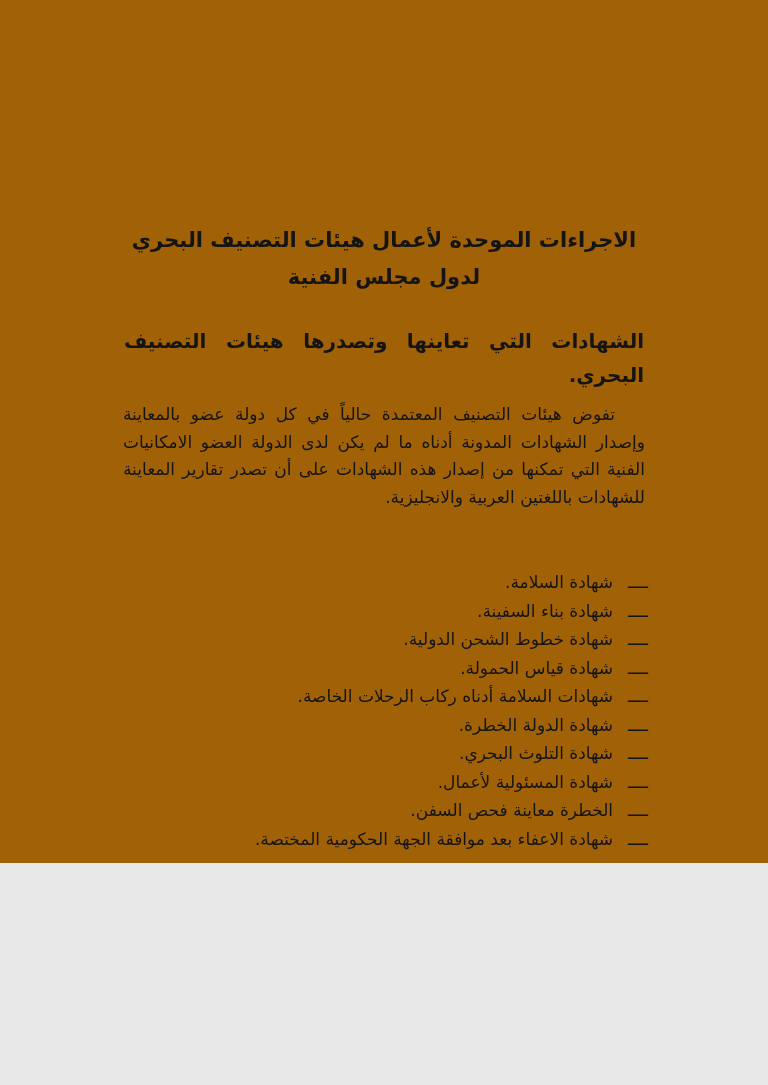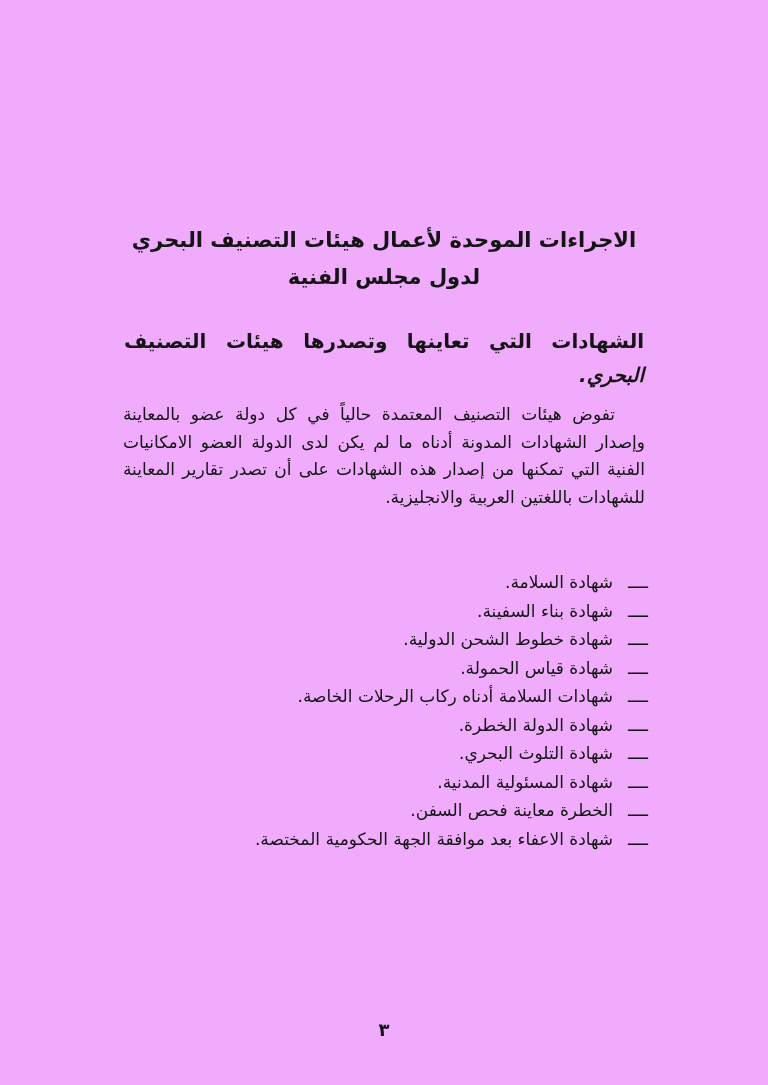--- a/index.html
+++ b/index.html
@@ -3,23 +3,23 @@
 <meta charset="utf-8">
 <style>
   html, body {
     margin: 0;
     padding: 0;
     background: #e8e8e8;
   }
   .sheet {
     position: relative;
     width: 768px;
-    height: 1085px;
+    height: 863px;
     margin: 0 auto;
-    background: #f0abfc;
+    background: #a16207;
     color: #141414;
     font-family: "DejaVu Sans", sans-serif;
     direction: rtl;
     overflow: hidden;
   }
   .doc-title {
     position: absolute;
     top: 222px;
     right: 118px;
     left: 118px;
@@ -43,21 +43,20 @@
     line-height: 34px;
   }
   .section-heading .h-line1 {
     display: block;
     text-align: justify;
     text-align-last: justify;
   }
   .section-heading .h-line2 {
     display: block;
     text-align: right;
-    font-style: italic;
   }
   .body-paragraph {
     position: absolute;
     top: 396px;
     right: 118px;
     left: 118px;
     margin: 5px;
     font-size: 17px;
     line-height: 27.5px;
     text-align: justify;
@@ -135,21 +134,21 @@
       <li>
         <span class="marker">ــــ</span>
         <span class="item-text">شهادة الدولة الخطرة.</span>
       </li>
       <li>
         <span class="marker">ــــ</span>
         <span class="item-text">شهادة التلوث البحري.</span>
       </li>
       <li>
         <span class="marker">ــــ</span>
-        <span class="item-text">شهادة المسئولية المدنية.</span>
+        <span class="item-text">شهادة المسئولية لأعمال.</span>
       </li>
       <li>
         <span class="marker">ــــ</span>
         <span class="item-text">الخطرة معاينة فحص السفن.</span>
       </li>
       <li>
         <span class="marker">ــــ</span>
         <span class="item-text">شهادة الاعفاء بعد موافقة الجهة الحكومية المختصة.</span>
       </li>
     </ul>

